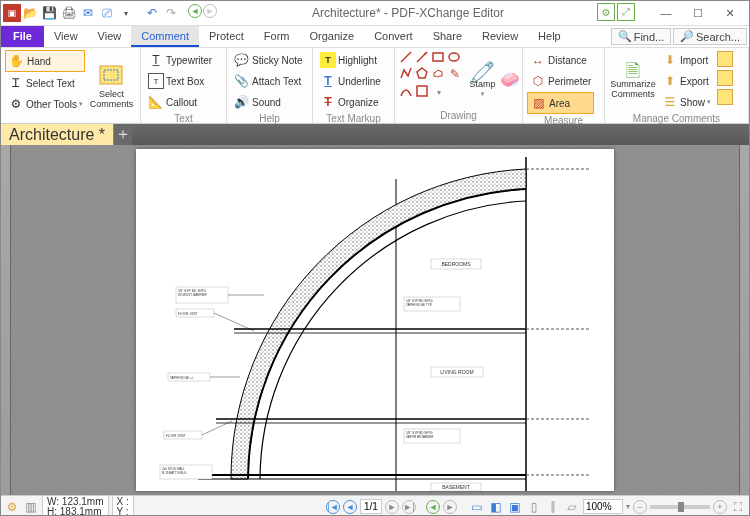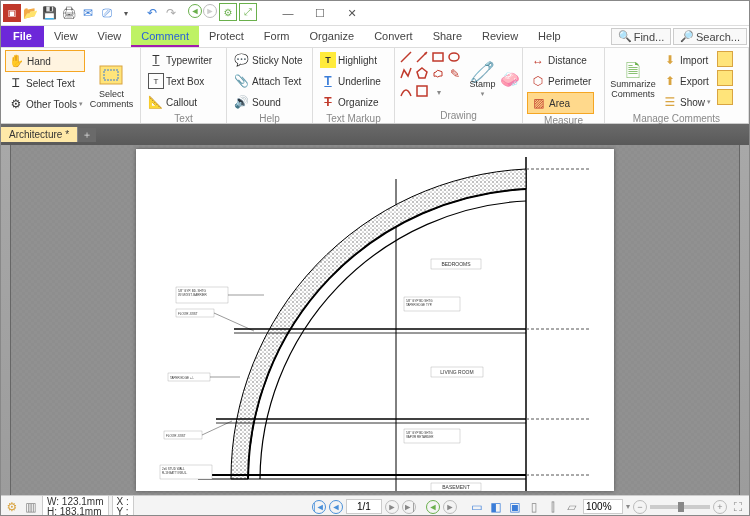--- a/index.html
+++ b/index.html
@@ -10,38 +10,38 @@
 .tb-icons { display: flex; gap: 1px; padding: 2px; }
 .tb-icon { width: 18px; height: 18px; display: flex; align-items: center; justify-content: center; font-size: 12px; }
 .tb-title { flex: 1; text-align: center; color: #666; font-size: 12px; }
 .tb-right { display: flex; gap: 2px; padding-right: 4px; }
 .winbtn { width: 30px; height: 20px; display: flex; align-items: center; justify-content: center; font-size: 11px; color: #555; }
 
 
 .menubar { height: 22px; display: flex; background: #fff; border-bottom: 1px solid #ddd; font-size: 11px; }
 .filebtn { background: #6d28d9; color: #fff; padding: 4px 12px; font-weight: bold; }
 .mtab { padding: 4px 10px; color: #444; }
-.mtab.active { color: #2962d9; border-bottom: 2px solid #a21caf; background: #bef264; }
+.mtab.active { color: #2962d9; border-bottom: 2px solid #1d4ed8; background: #e5e5e5; }
 .findsearch { margin-left: auto; display: flex; gap: 2px; padding: 2px; }
 .fsbtn { font-size: 11px; padding: 2px 6px; border: 1px solid #ccc; background: #f9f9f9; color: #444; display: flex; align-items: center; gap: 2px; }
 
 
 .ribbon { height: 76px; background: #fdfdfd; display: flex; border-bottom: 1px solid #ccc; font-size: 10px; color: #333; }
 .rgroup { border-right: 1px solid #ddd; padding: 2px 4px; display: flex; flex-direction: column; }
 .rgroup-body { flex: 1; display: flex; gap: 2px; }
 .rgroup-label { text-align: center; font-size: 10px; color: #888; padding-top: 1px; }
 .rbtn { display: flex; align-items: center; gap: 2px; padding: 2px 3px; font-size: 10px; white-space: nowrap; }
 .rbtn.bordered { border: 1px solid #f5a623; background: #fff4e0; }
 .rbtn.selected { border: 1px solid #f5a623; background: #ffd98c; }
 .rcol { display: flex; flex-direction: column; gap: 1px; }
 .rbig { display: flex; flex-direction: column; align-items: center; justify-content: center; width: 48px; font-size: 9px; text-align: center; line-height: 1.1; padding-top: 2px; }
 .icon16 { width: 16px; height: 16px; display: inline-flex; align-items: center; justify-content: center; font-size: 12px; }
 
 
-.doctabs { height: 21px; background: linear-gradient(#6a6a6a,#595959); display: flex; align-items: center; font-size: 10px; color: #ddd; }
+.doctabs { height: 21px; background: linear-gradient(#6a6a6a,#595959); display: flex; align-items: center; font-size: 16px; color: #ddd; }
 .doctab { background: #ffe9a8; color: #333; padding: 2px 8px; border-right: 1px solid #888; }
 .newdoc { width: 18px; text-align: center; color: #ddd; background: #6a6a6a; }
 
 
 .workspace { position: relative; height: 350px; background: #8f8f8f; display: flex; justify-content: center; padding: 4px; }
 .workspace::before { content:""; position:absolute; inset:0; background: repeating-conic-gradient(#969696 0% 25%,#8a8a8a 0% 50%) 0 0/6px 6px; opacity:.25; }
 .vstrip { position: absolute; top: 0; bottom: 0; width: 10px; background: linear-gradient(#a8a8a8,#9c9c9c); }
 .vstrip.left { left: 0; border-right: 1px solid #666; }
 .vstrip.right { right: 0; border-left: 1px solid #666; }
 .paper { width: 478px; height: 100%; background: #fff; position: relative; overflow: hidden; box-shadow: 0 0 4px rgba(0,0,0,.4); }
@@ -73,20 +73,21 @@
     <span class="tb-icon" style="color:#3b7dd8;">✉</span>
     <span class="tb-icon" style="color:#3b7dd8;">⎚</span>
     <span class="tb-icon" style="color:#555;font-size:8px;">▾</span>
     <span style="width:6px;"></span>
     <span class="tb-icon" style="color:#3b7dd8;">↶</span>
     <span class="tb-icon" style="color:#aaa;">↷</span>
     <span style="width:6px;"></span>
     <span class="tb-icon navarrow green">◄</span>
     <span class="tb-icon navarrow" style="color:#ccc;">►</span>
   </div>
+  <div class="tb-title">Architecture* - PDF-XChange Editor</div>
   <div class="tb-right">
     <span class="tb-icon" style="border:1px solid #6ab04c;color:#6ab04c;font-size:10px;">⚙</span>
     <span class="tb-icon" style="border:1px solid #6ab04c;color:#6ab04c;font-size:10px;">⤢</span>
     <span style="width:12px;"></span>
     <span class="winbtn">—</span>
     <span class="winbtn">☐</span>
     <span class="winbtn">✕</span>
   </div>
 </div>
 
@@ -391,21 +392,21 @@
   </div>
   <div class="sb-seg" style="line-height:1;">
     <div>
       <div>X :</div>
       <div>Y :</div>
     </div>
   </div>
   <div class="sb-spacer"></div>
   <span class="navarrow blue">|◄</span>
   <span class="navarrow blue">◄</span>
-  <input class="zoominp" style="width: 36px; text-align: center;" value="1/1">
+  <input class="zoominp" style="width: 22px; text-align: center;" value="1/1">
   <span class="navarrow">►</span>
   <span class="navarrow">►|</span>
   <span style="width:4px;"></span>
   <span class="navarrow green">◄</span>
   <span class="navarrow">►</span>
   <span style="width:6px;"></span>
   <span class="icon16" style="color:#3b7dd8;">▭</span>
   <span class="icon16" style="color:#3b7dd8;">◧</span>
   <span class="icon16" style="color:#3b7dd8;">▣</span>
   <span class="icon16" style="color:#888;">▯</span>

